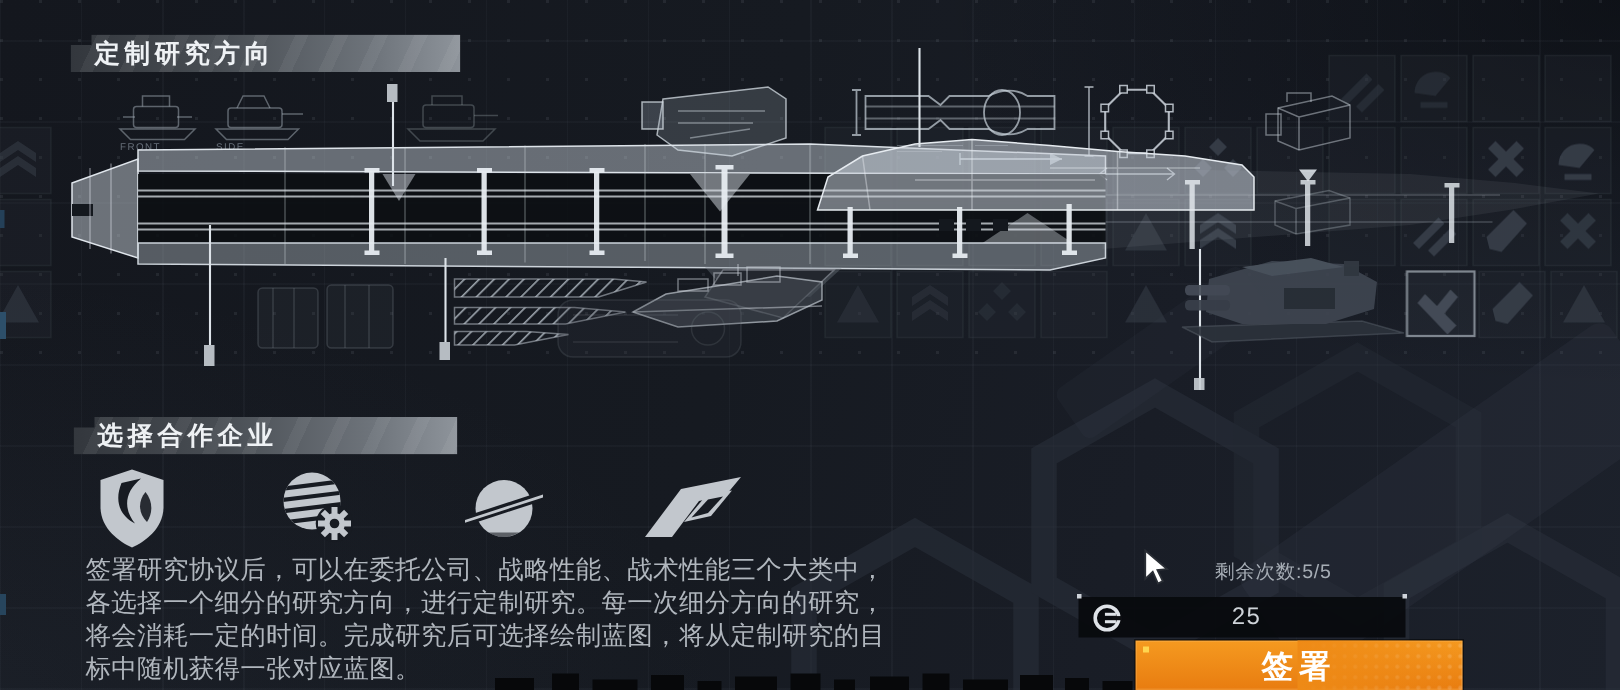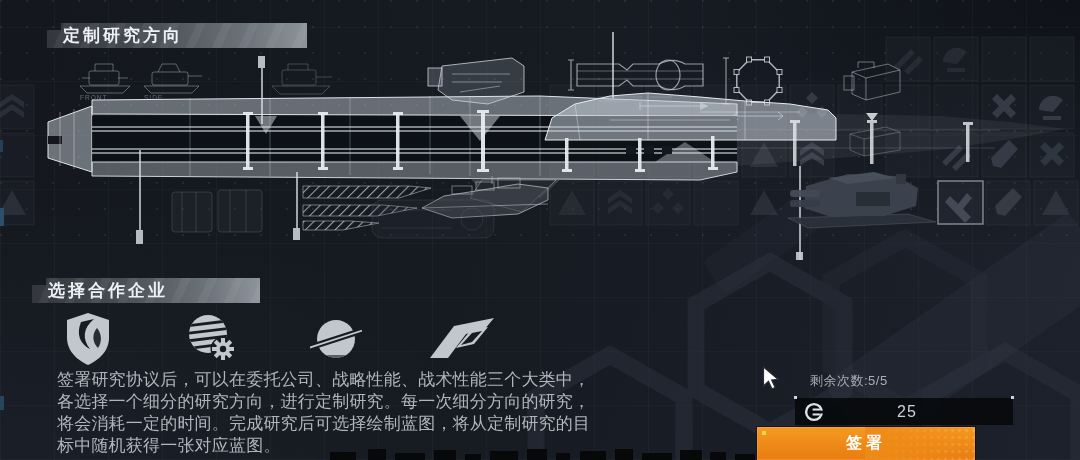--- a/index.html
+++ b/index.html
@@ -21,56 +21,56 @@
   
   .hdr{
     position:absolute;height:25px;color:#eef1f4;font-size:17px;font-weight:bold;
     letter-spacing:3px;line-height:25px;padding-left:16px;box-sizing:border-box;
     background:
       repeating-linear-gradient(115deg, transparent 0 16px, rgba(255,255,255,.05) 16px 24px),
       linear-gradient(90deg,#33373d 0%,#484d53 38%,#6e747b 78%,#8e949b 100%);
     clip-path:polygon(14px 0,100% 0,100% 100%,0 100%,0 7px,14px 7px);
   }
   .hdr1{left:47px;top:23px;width:260px;font-family:Liberation Serif, serif;}
-  .hdr2{left:32px;top:278px;width:228px;}
+  .hdr2{left:49px;top:278px;width:256px;}
   
   .logos{position:absolute;left:62px;top:312px;width:470px;height:56px;}
   .logo{position:absolute;top:0;}
   
   .desc{
     position:absolute;left:57px;top:369px;width:545px;margin:0;
     color:#b0b6bd;font-size:17px;line-height:22px;letter-spacing:.2px;
   }
   
   .remaining{
     position:absolute;left:810px;top:372px;width:170px;
     color:#a6adb5;font-size:13px;letter-spacing:.5px;
   }
   .cost-bar{
-    position:absolute;left:795px;top:398px;width:218px;height:27px;
+    position:absolute;left:719px;top:398px;width:218px;height:27px;
     background:rgba(8,10,13,.93);display:flex;align-items:center;
   }
   .cost-bar .tick{position:absolute;width:3px;height:3px;background:#cfd4da;top:-2px;}
   .cost-bar .tick.l{left:-1px;} .cost-bar .tick.r{right:-1px;}
   .coin{margin-left:8px;flex:0 0 auto;display:block;}
   .cost-val{flex:1;text-align:center;color:#ced3d8;font-size:16px;letter-spacing:1px;margin-right:24px;}
   .sign-btn{
     position:absolute;left:757px;top:427px;width:218px;height:33px;border:0;padding:0;cursor:pointer;
     background:linear-gradient(180deg,#f59a20,#e87c10);
     box-shadow:0 0 0 1px rgba(0,0,0,.45), inset 0 0 0 1px rgba(255,200,120,.25);
   }
   .sign-btn .dots{
     position:absolute;right:0;top:0;width:110px;height:100%;
     background-image:radial-gradient(rgba(255,255,255,.16) 1px, transparent 1.7px);
     background-size:7px 7px;
   }
   .sign-btn .fade{position:absolute;right:0;top:0;width:110px;height:100%;
     background:linear-gradient(90deg,#ee8a16,rgba(238,138,22,0));}
   .sign-btn .yellow-dot{position:absolute;left:5px;top:4px;width:4px;height:4px;background:#ffd54f;}
-  .sign-btn .lbl{position:relative;color:#fff;font-size:16px;font-weight:bold;letter-spacing:4px;}
+  .sign-btn .lbl{position:relative;color:#fff;font-size:21px;font-weight:bold;letter-spacing:4px;}
   .cursor{position:absolute;left:762px;top:366px;}
   .sub-strip{position:absolute;left:0;bottom:0;width:1080px;height:14px;pointer-events:none;}
   .sub-strip i{position:absolute;bottom:0;background:#07080a;display:block;}
 </style>
 </head>
 <body>
 
 <div class="screen">
   <div class="gridlines"></div>
 

